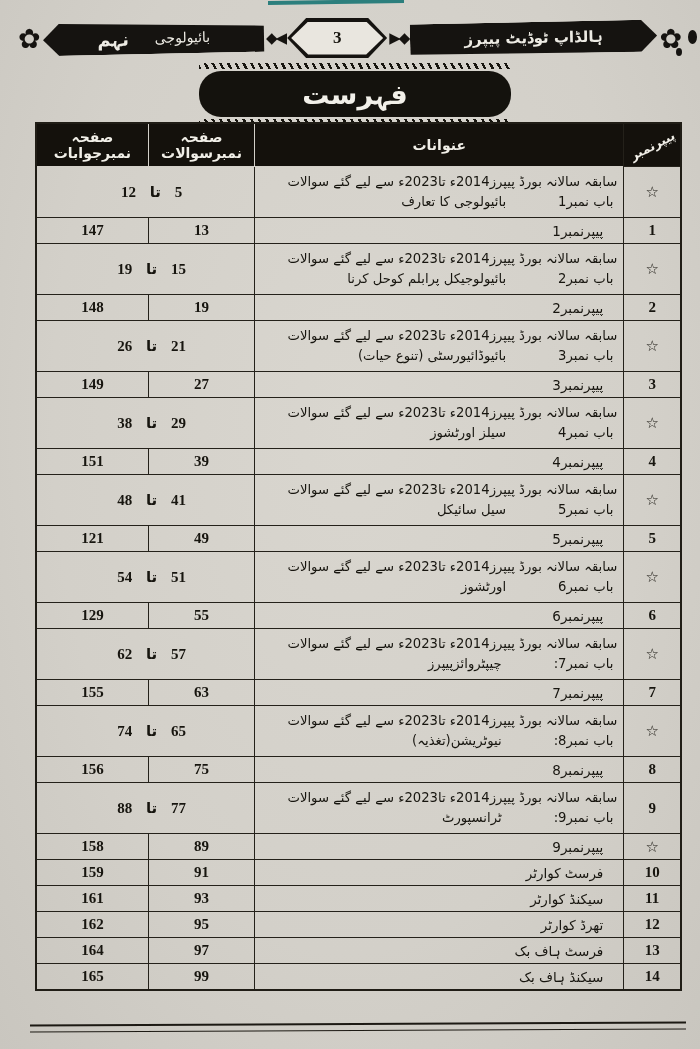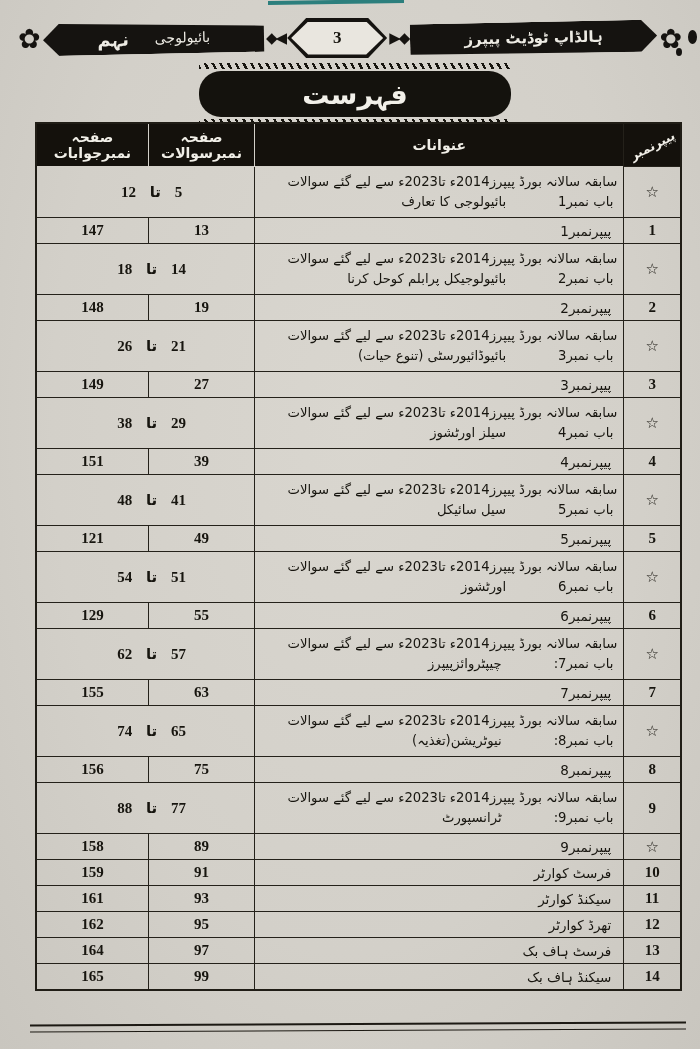--- a/index.html
+++ b/index.html
@@ -47,21 +47,21 @@
   tr.sectionrow th{background:#14110c;color:#f3f1ea;height:35px;font-size:20px;font-weight:bold;letter-spacing:1px;border-color:#14110c;}
   .num{font-family:"Liberation Serif","DejaVu Sans",serif;font-weight:bold;font-size:15px;}
   td.c-no{text-align:center;}
   td.c-q,td.c-a,td.c-pages{text-align:center;}
   td.c-pages{word-spacing:10px;padding-left:12px;}
   tr.chapter td{height:50px;}
   tr.paper td{height:25px;}
   tr.chapter td.c-no{font-size:15px;}
   .t1{font-size:13.2px;text-align:right;padding:3px 6px 0 6px;line-height:1.55;}
   .t2{font-size:13.2px;display:flex;gap:52px;padding:0 10px 3px 6px;line-height:1.5;}
-  td.c-title-paper{font-size:13.5px;text-align:right;padding-right:12px;}
+  td.c-title-paper{font-size:13.5px;text-align:right;padding-right:20px;}
 
   
   .dline{position:absolute;top:1023px;left:30px;width:656px;height:5px;
          border-top:2.6px solid #1c1913;border-bottom:1.6px solid #1c1913;transform:rotate(-0.25deg);}
 </style>
 </head>
 <body>
 
 <div class="page">
 
@@ -127,21 +127,21 @@
         </tr>
         <tr class="chapter">
           <td class="c-no num">☆</td>
           <td class="c-title">
             <div class="t1">سابقہ سالانہ بورڈ پیپرز2014ء تا2023ء سے لیے گئے سوالات</div>
             <div class="t2">
               <span>باب نمبر2</span>
               <span>بائیولوجیکل پرابلم کوحل کرنا</span>
             </div>
           </td>
-          <td class="c-pages num" colspan="2">14 تا 18</td>
+          <td class="c-pages num" colspan="2">15 تا 19</td>
         </tr>
         <tr class="paper">
           <td class="c-no num">2</td>
           <td class="c-title-paper">پیپرنمبر2</td>
           <td class="c-q num">19</td>
           <td class="c-a num">148</td>
         </tr>
         <tr class="chapter">
           <td class="c-no num">☆</td>
           <td class="c-title">

